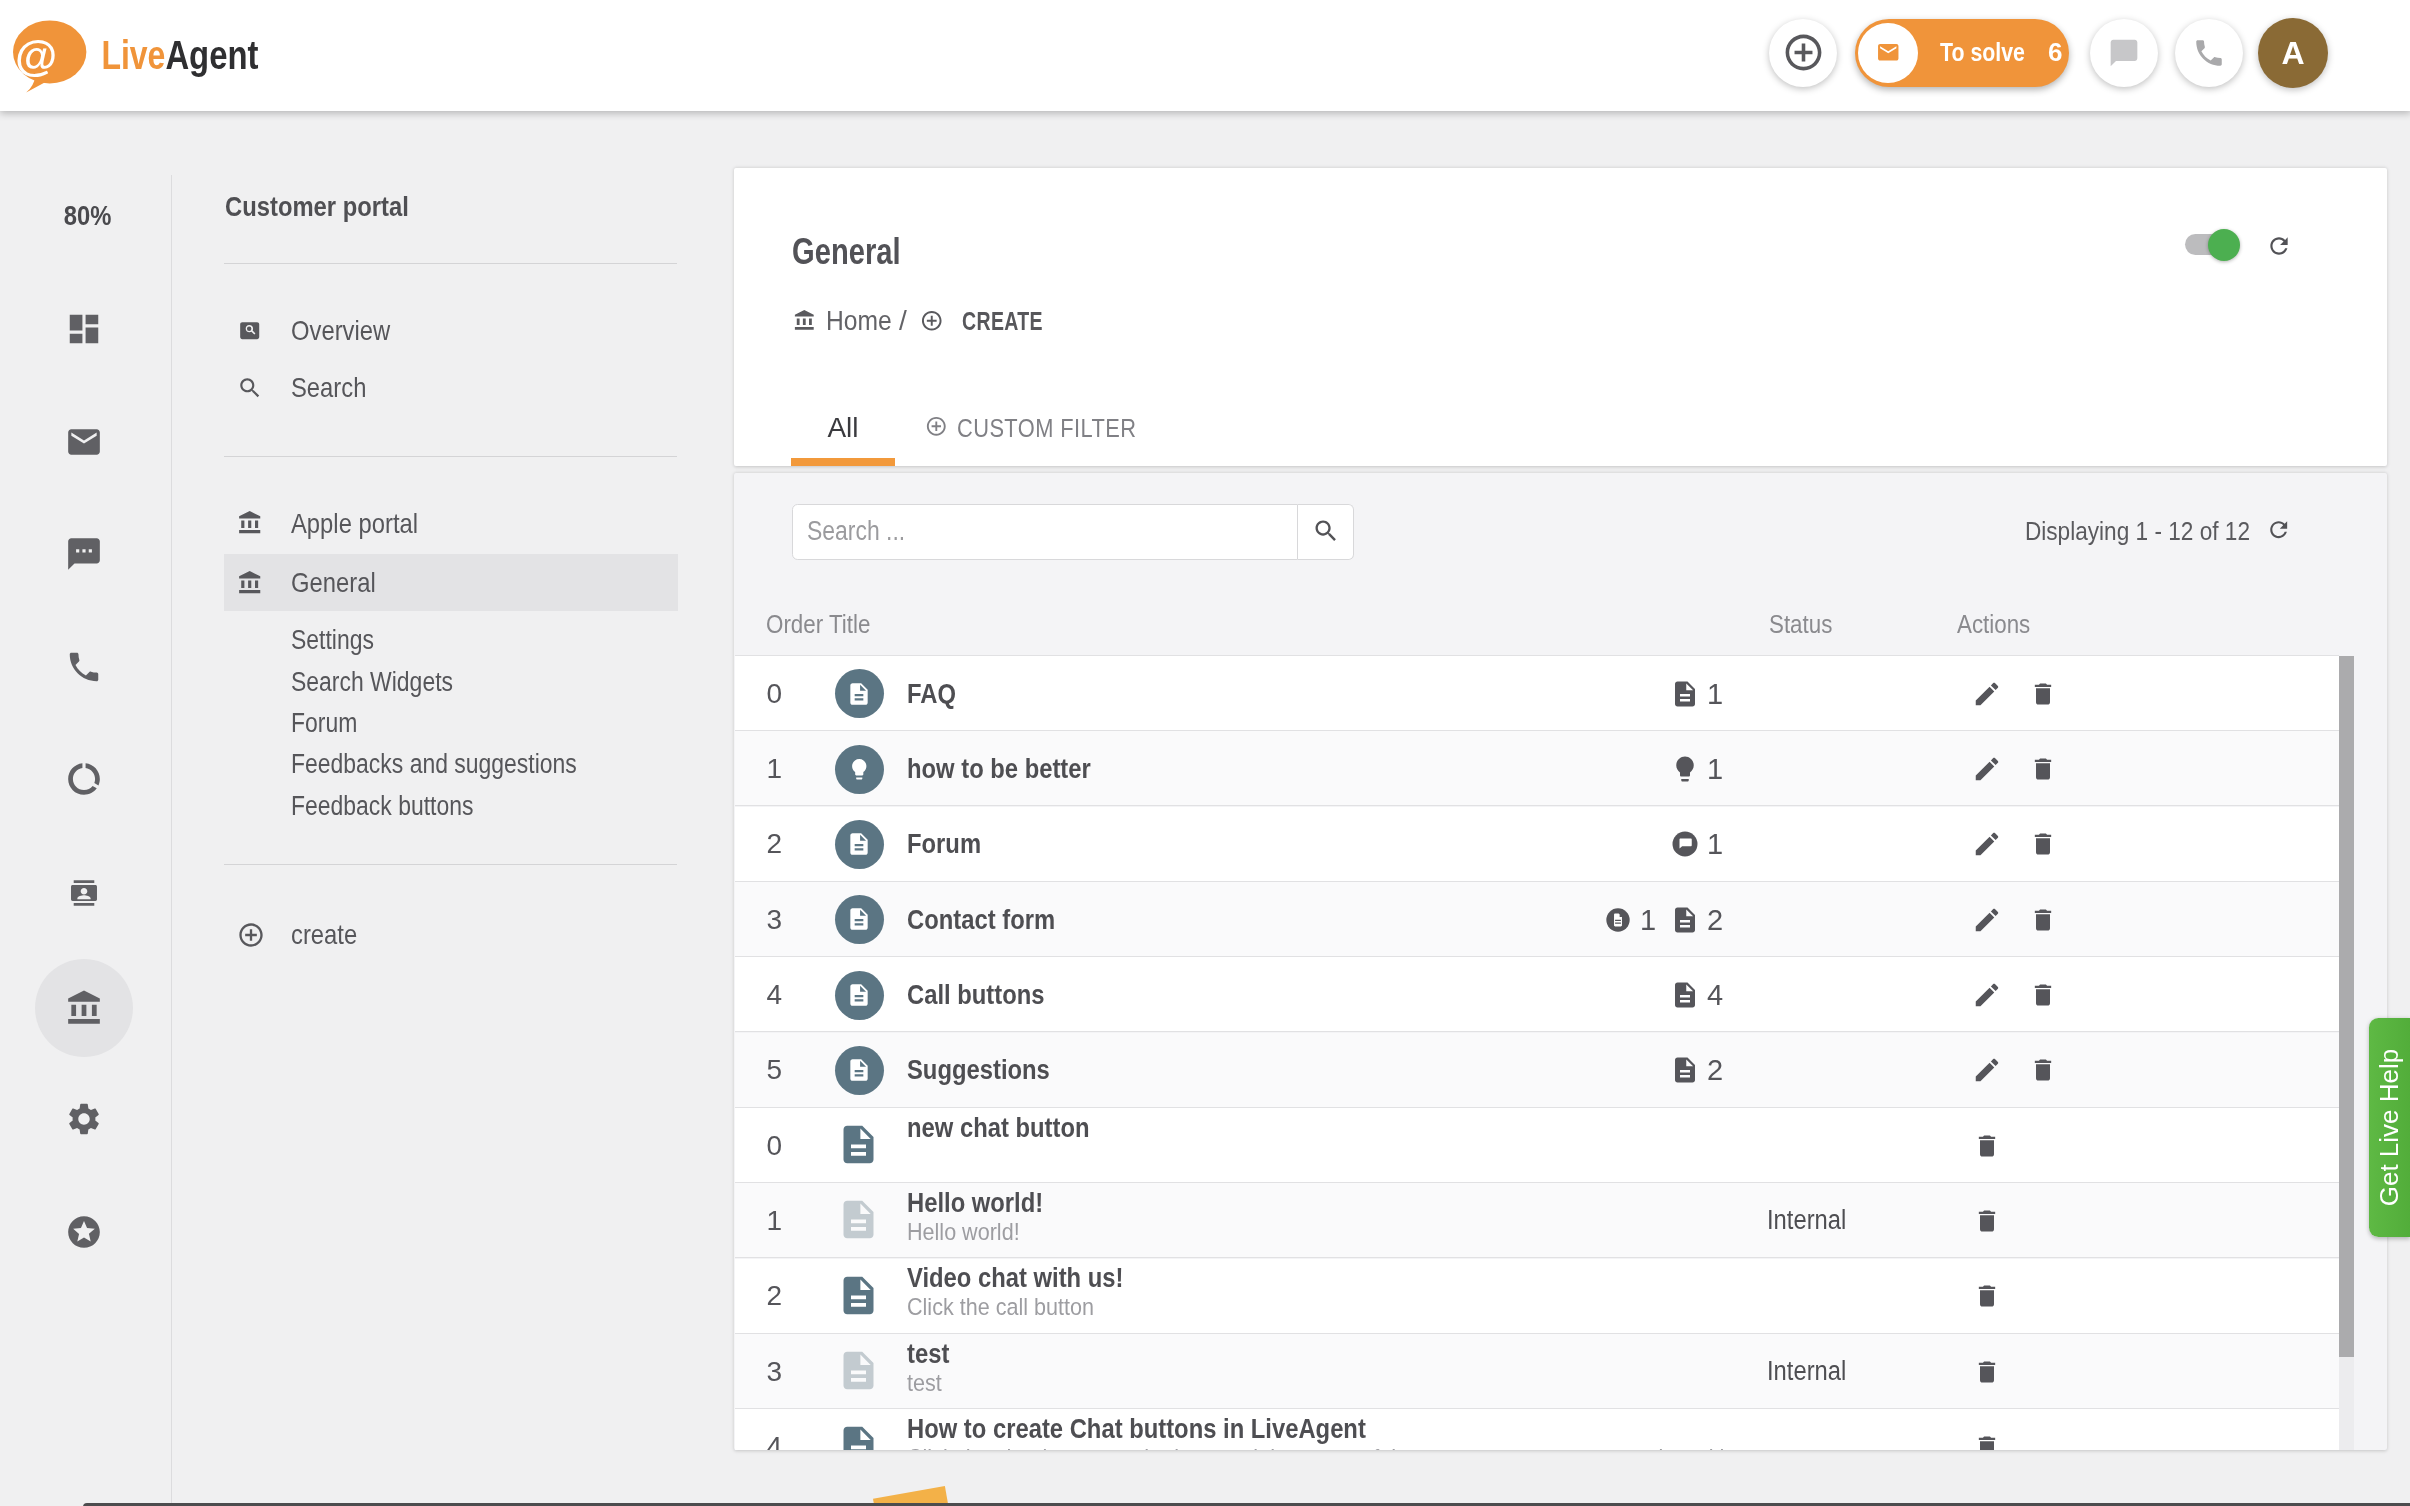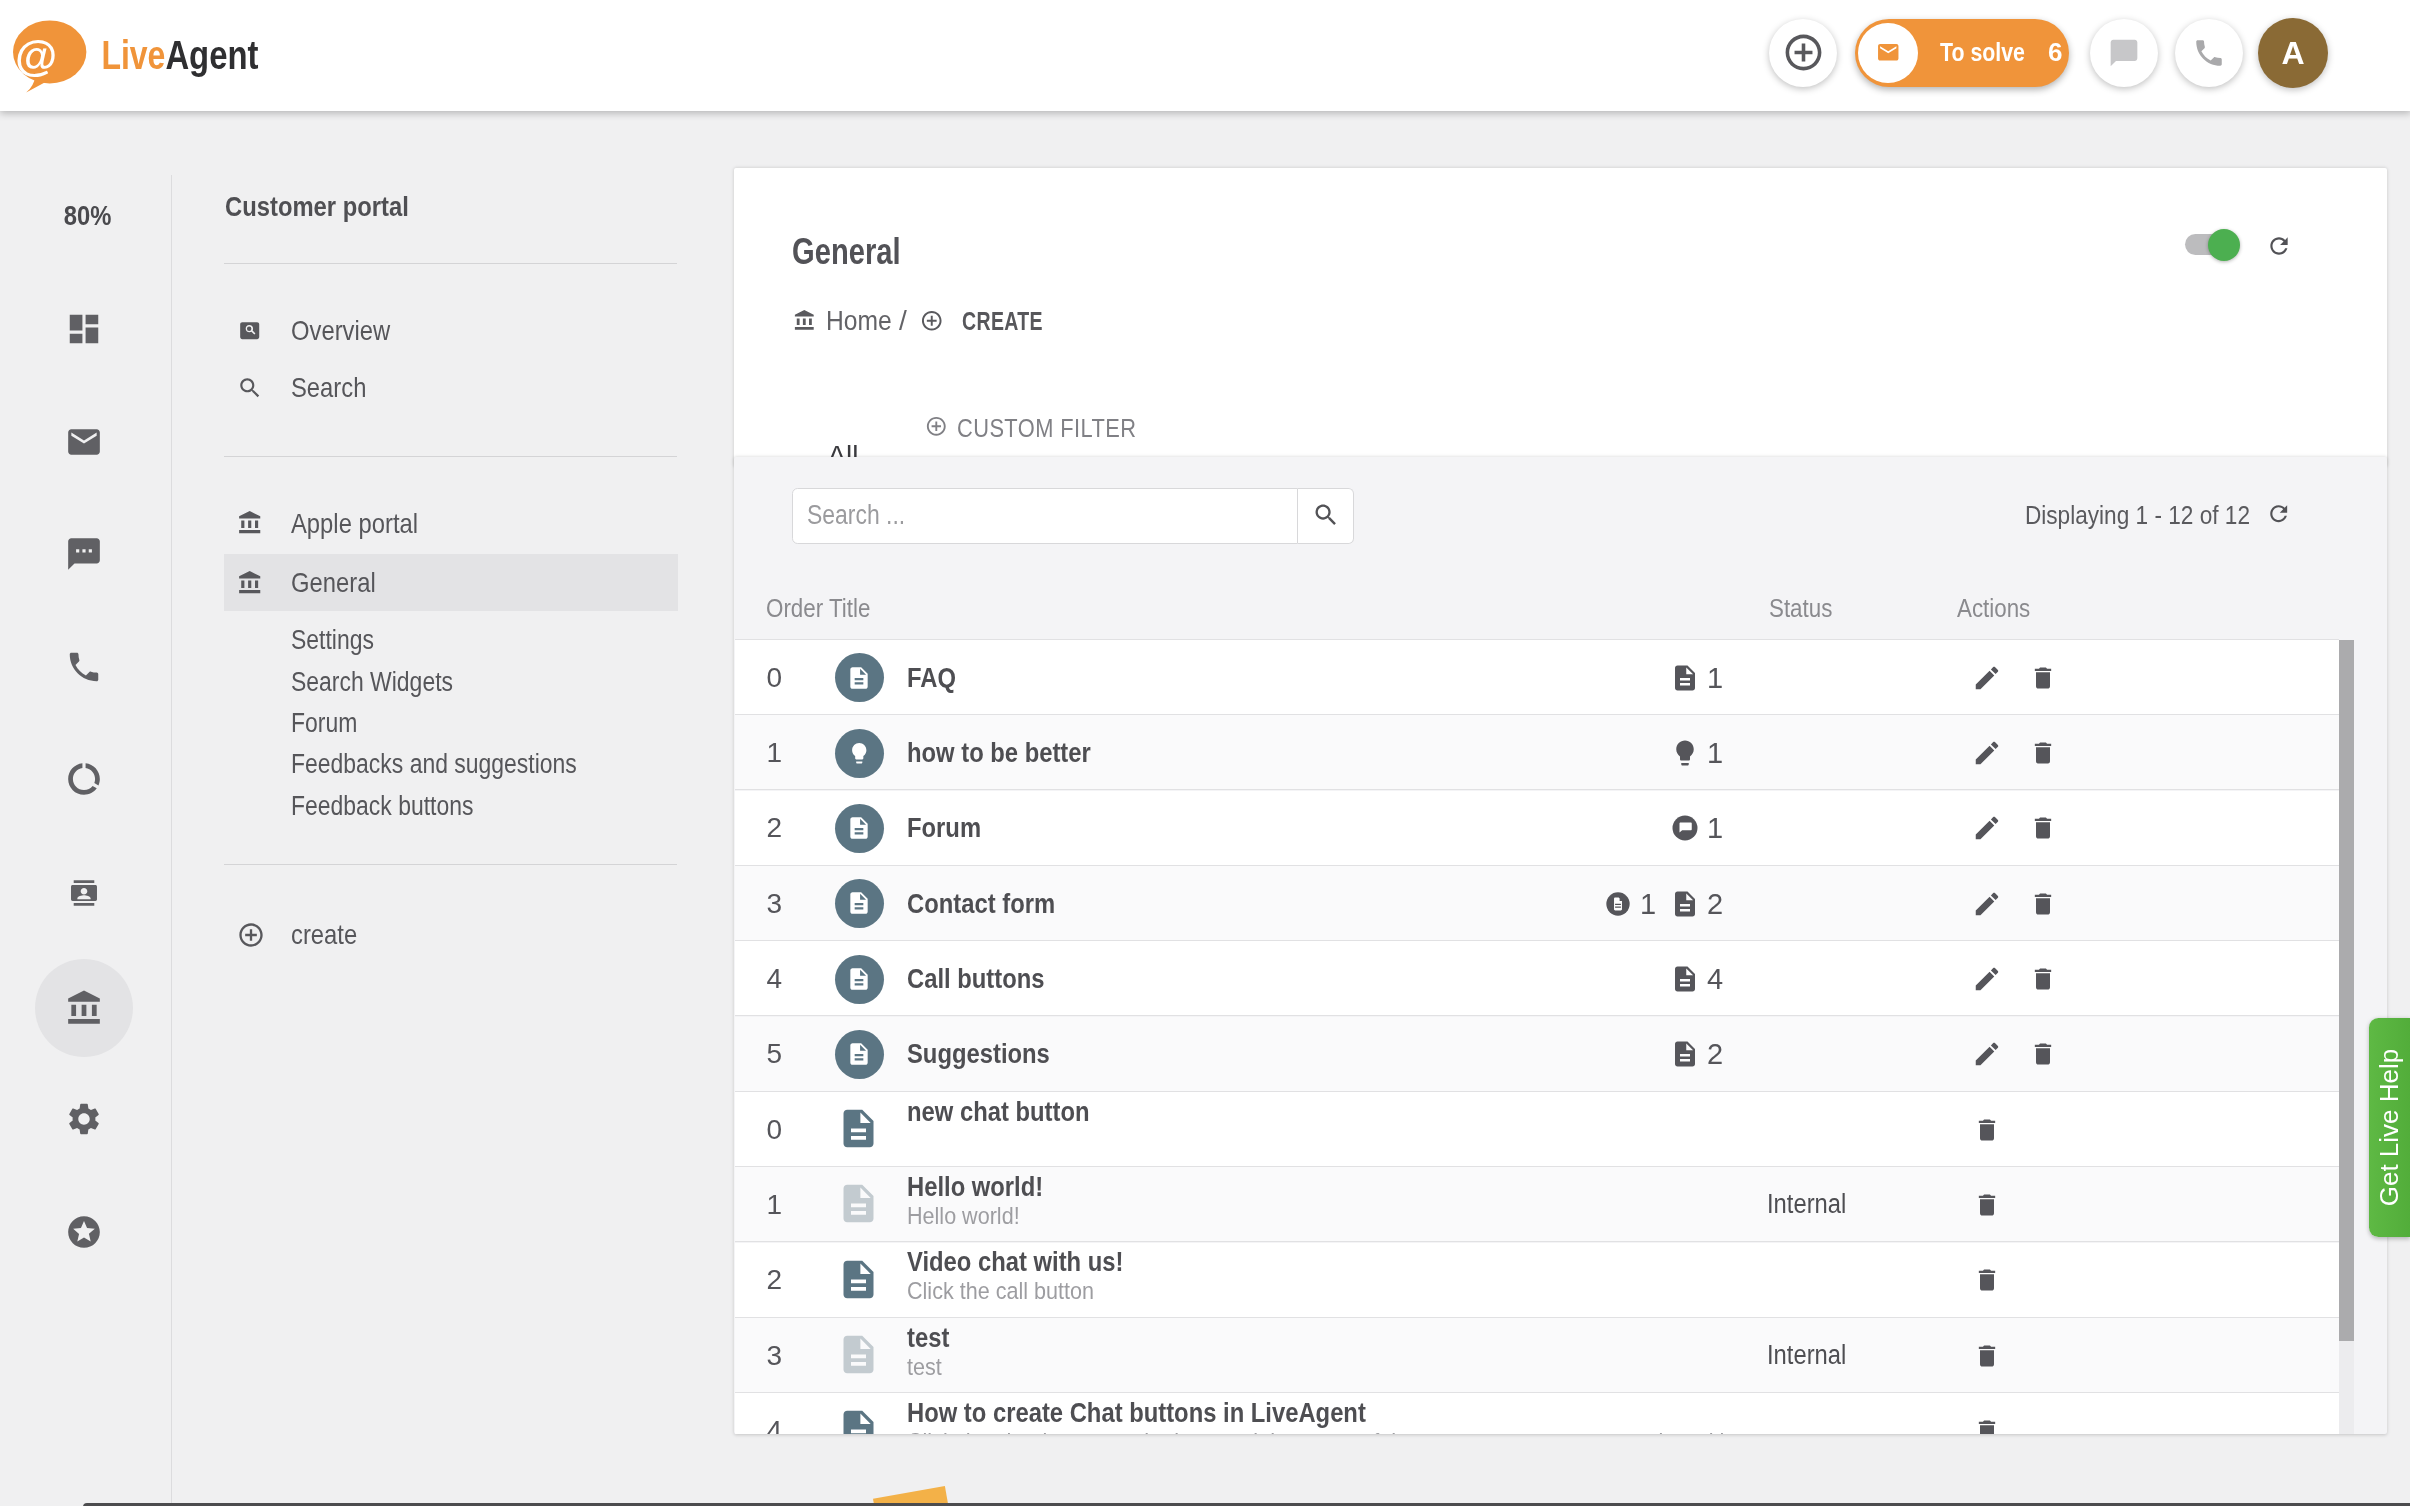--- a/index.html
+++ b/index.html
@@ -181,28 +181,28 @@
   </svg>
 <svg class="abs" style="left:793px;top:309px;fill:#5a5a5e" width="22.6" height="22.6" viewBox="0 0 24 24">
     <use href="#i-bank"></use>
   </svg>
 <div class="abs" style="left:826px;top:305px;font-size:28px;color:#636367;transform:scaleX(.88);transform-origin:left center;">Home</div>
 <div class="abs" style="left:899px;top:305px;font-size:28px;color:#636367;">/</div>
 <svg class="abs" style="left:920px;top:309px;fill:#5a5a5e" width="23.5" height="23.5" viewBox="0 0 24 24">
     <use href="#i-addc"></use>
   </svg>
 <div class="abs" style="left:962px;top:306px;font-size:26px;font-weight:bold;color:#57575b;letter-spacing:0.5px;transform:scaleX(.75);transform-origin:left center;">CREATE</div>
-<div class="abs" style="left:791px;top:412px;width:104px;text-align:center;font-size:28px;color:#3a3a3e;margin-top:28px;">All</div>
+<div class="abs" style="left:791px;top:412px;width:104px;text-align:center;font-size:28px;color:#3a3a3e;">All</div>
 <div class="abs" style="left:791px;top:458px;width:104px;height:7.5px;background:#f2993b;"></div>
 <svg class="abs" style="left:925px;top:415px;fill:#808085" width="22.6" height="22.6" viewBox="0 0 24 24">
     <use href="#i-addc"></use>
   </svg>
 <div class="abs" style="left:957px;top:413px;font-size:26px;color:#808085;letter-spacing:0.5px;transform:scaleX(.84);transform-origin:left center;">CUSTOM FILTER</div>
 
-<div id="card2" class="abs" style="left:734px;top:457px;width:1653px;height:977px;background:#f4f4f6;border-radius:1.9px;box-shadow:0 0.9px 3.8px rgba(0,0,0,0.18);overflow:hidden;">
+<div id="card2" class="abs" style="left:734px;top:473px;width:1653px;height:977px;background:#f4f4f6;border-radius:1.9px;box-shadow:0 0.9px 3.8px rgba(0,0,0,0.18);overflow:hidden;">
 
   <div class="abs" style="left:58px;top:31px;width:506px;height:56px;background:#fff;border:0.9px solid #d8d8da;border-radius:5.6px 0 0 5.6px;"></div>
   <div class="abs" style="left:564px;top:31px;width:56px;height:56px;background:#fff;border:0.9px solid #d8d8da;border-left:none;border-radius:0 5.6px 5.6px 0;"></div>
   <div class="abs" style="left:73px;top:43px;font-size:27px;color:#9b9b9e;transform:scaleX(.85);transform-origin:left center;">Search ...</div>
   <svg class="abs" style="left:578px;top:44px;fill:#525256" width="28" height="28" viewBox="0 0 24 24">
       <use href="#i-search"></use>
     </svg>
 
   <div class="abs" style="left:942px;top:43px;width:574px;text-align:right;font-size:26px;color:#5a5a5e;transform:scaleX(.87);transform-origin:right center;">Displaying 1 - 12 of 12</div>
   <svg class="abs" style="left:1532px;top:44px;fill:#525256" width="25.4" height="25.4" viewBox="0 0 24 24">

